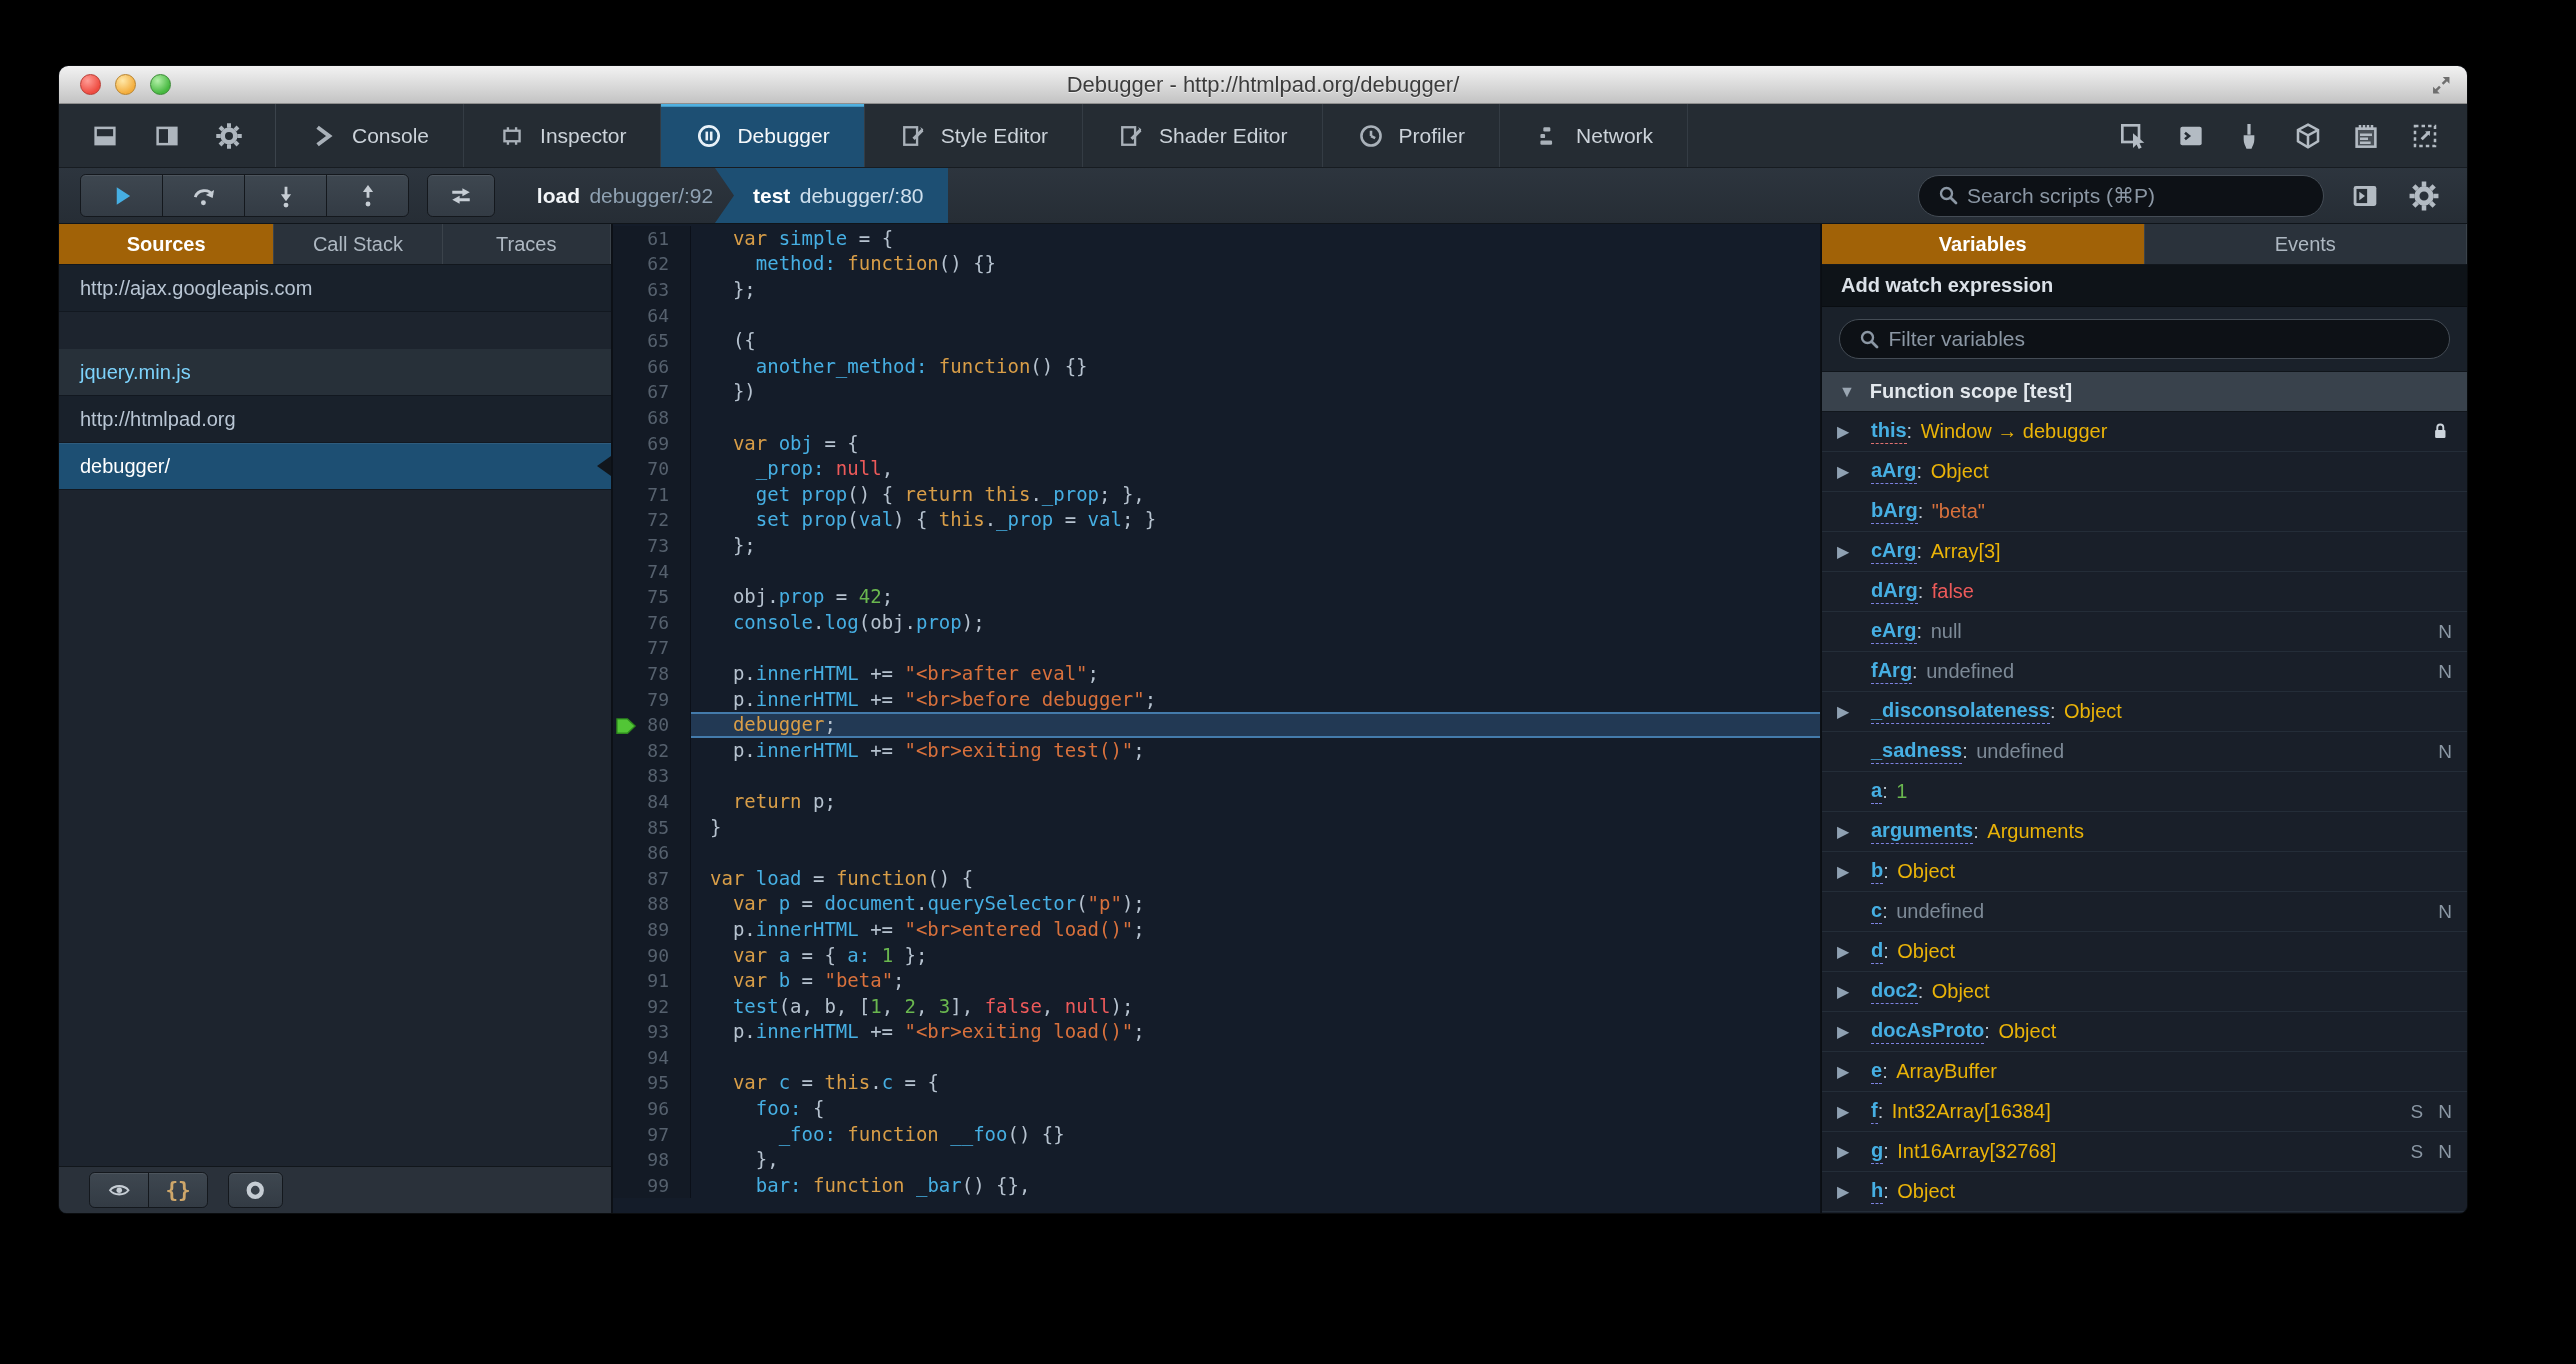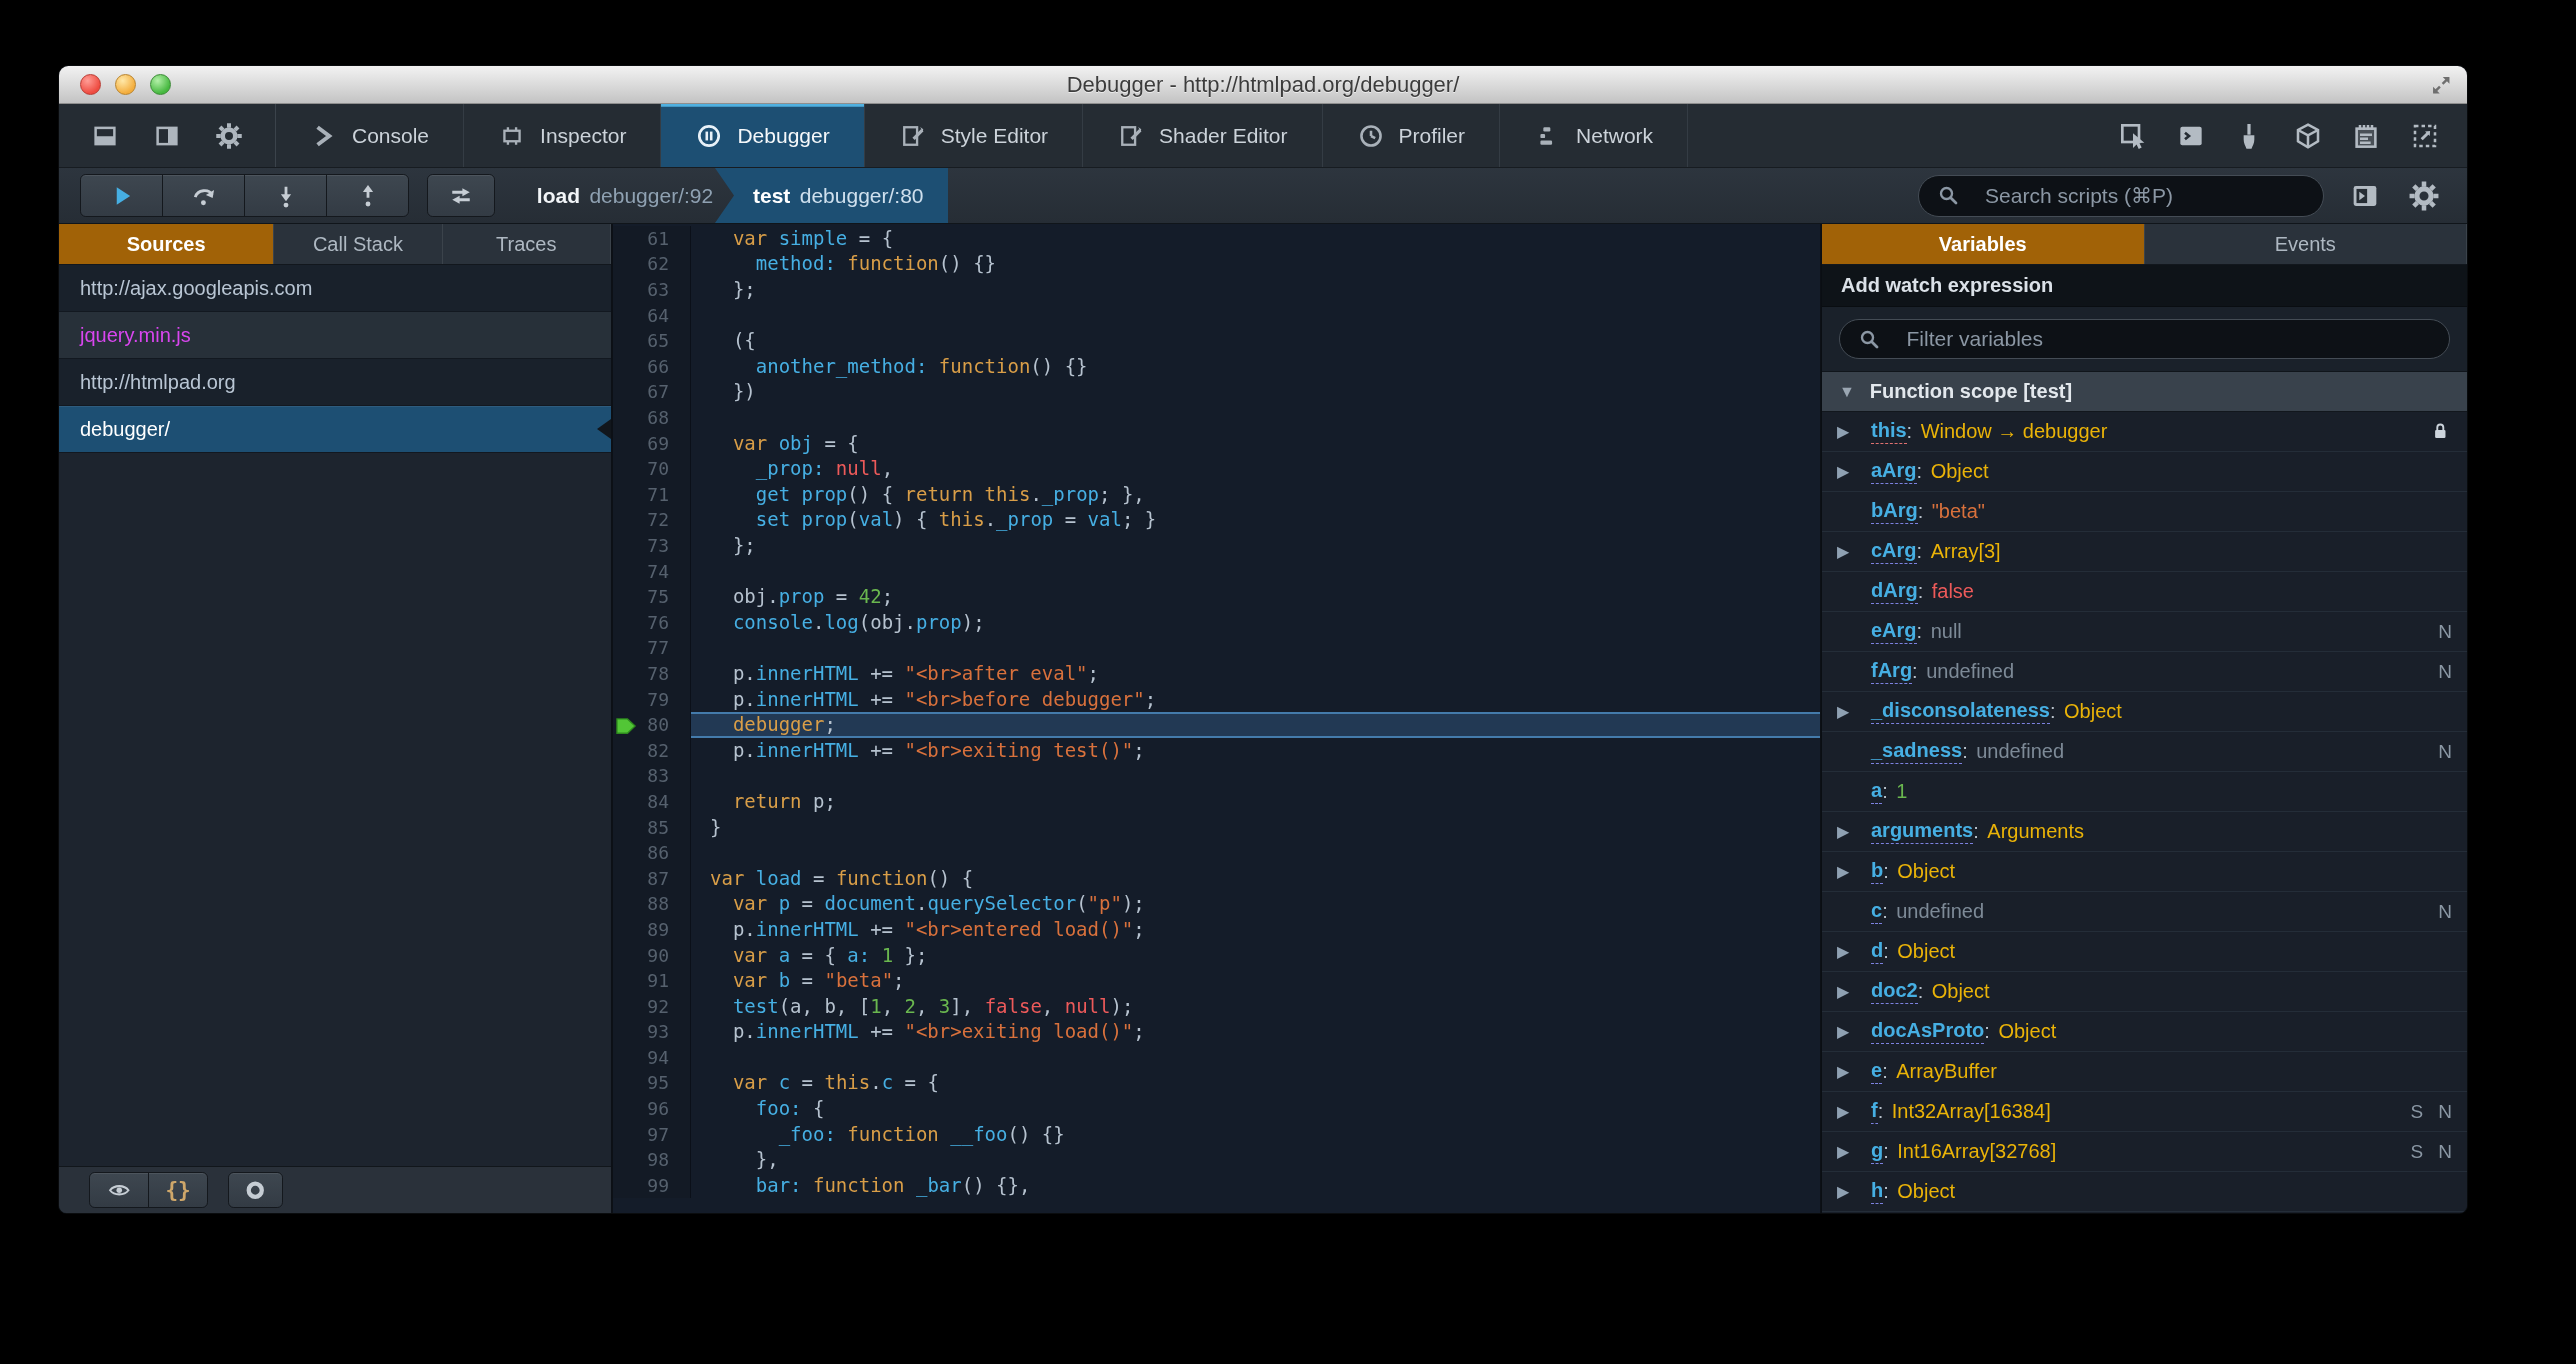--- a/index.html
+++ b/index.html
@@ -55,21 +55,21 @@
   .crumbs{display:flex;align-items:stretch;height:100%;margin-left:26.4px;}
   .crumb{display:flex;align-items:center;font-size:21px;padding:0 15px;color:#8fa1b2;}
   .crumb .fn{color:#f2f5f8;font-weight:bold;margin-right:9.4px;}
   .crumb .loc{color:#8fa1b2;}
   .crumb.selected{background:#1d4f73;padding:0 24.5px 0 38px;margin-left:-13.2px;
      clip-path:polygon(0 0,100% 0,100% 100%,0 100%,19px 50%);}
   .crumb.selected .fn{color:#ffffff;}
   .crumb.selected .loc{color:#cfe0ee;}
   .spacer{flex:1;}
   .searchpill{display:flex;align-items:center;height:42px;width:406px;background:#0d1116;
-      border:1.9px solid #444c55;border-radius:22px;padding:0 17px;gap:23px;}
+      border:1.9px solid #444c55;border-radius:22px;padding:0 17px;gap:5px;}
   .searchpill .mag{width:24.5px;height:24.5px;color:#8b97a4;flex:0 0 24.5px;}
   .searchpill .mag svg{width:24.5px;height:24.5px;}
   .searchpill input{background:transparent;border:none;outline:none;color:#b9c2cc;font-size:21px;
       width:100%;font-family:"Liberation Sans",sans-serif;}
   .searchpill input::placeholder{color:#8b97a4;opacity:1;}
   .tbicon{width:34px;height:34px;color:#b3bbc3;margin-left:24.5px;}
   .tbicon svg{width:34px;height:34px;}
   .dtoolbar .tbicon:last-child{margin-right:26.4px;}
 
   
@@ -79,21 +79,21 @@
         border-right:0.9px solid #3b434b;}
   .stab.active{background:#a16207;color:#fff;font-weight:bold;}
 
   .sources-pane{flex:0 0 552px;display:flex;flex-direction:column;background:#1d242e;min-width:0;}
   .sources-pane .stab{flex:1.28;}
   .sources-pane .stab + .stab{flex:1;}
   .source-list{flex:1;overflow:hidden;}
   .srow{height:47px;display:flex;align-items:center;padding-left:21px;font-size:20px;
         border-bottom:0.9px solid #121820;position:relative;}
   .srow.group{background:#19212b;color:#b9c6d4;}
-  .srow.file{background:#273039;color:#d946ef;}
+  .srow.file{background:#273039;color:#7dd3fc;margin-top:37px;}
   .srow.selected{background:#1d4f73;color:#fff;box-shadow:inset 0 0.9px 0 rgba(255,255,255,.08);}
   .srow.selected::after{content:"";position:absolute;right:0;top:50%;margin-top:-10.4px;
         border-top:10.4px solid transparent;border-bottom:10.4px solid transparent;border-right:14px solid #11161c;}
   .bottom-bar{flex:0 0 47px;background:#2a313a;border-top:0.9px solid #11161b;display:flex;
         align-items:center;padding-left:30px;gap:21px;}
   .btn.small{height:36px;}
   .btn-group .btn.small{width:60px;}
   .btn.small.single{width:55px;margin-left:0;}
   .btn.small svg{width:24.5px;height:24.5px;}
   .brace-glyph{font-family:"DejaVu Sans Mono",monospace;font-size:21px;color:#cfa76a;font-weight:bold;}

